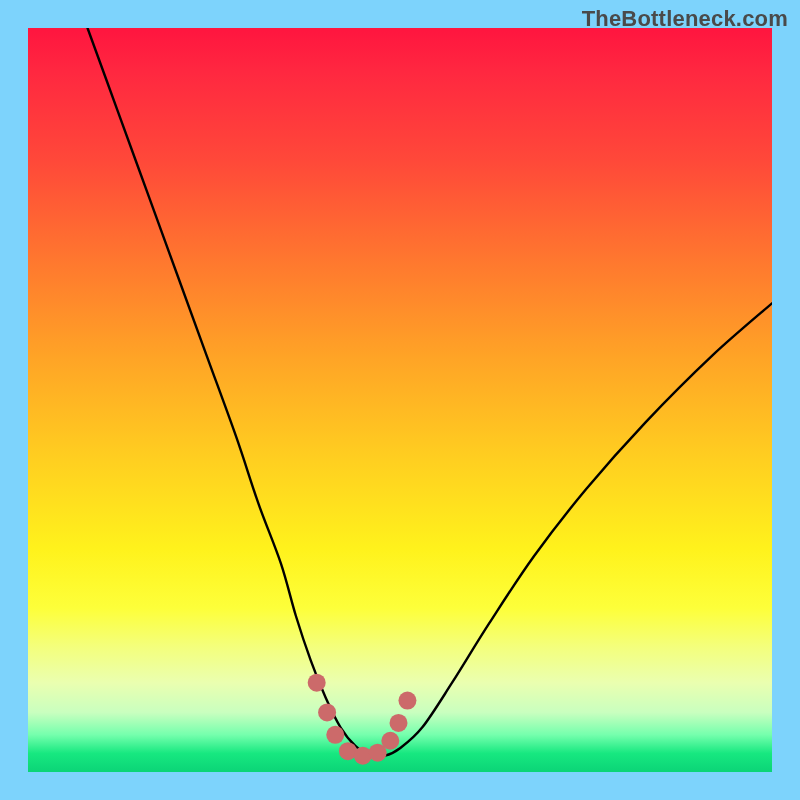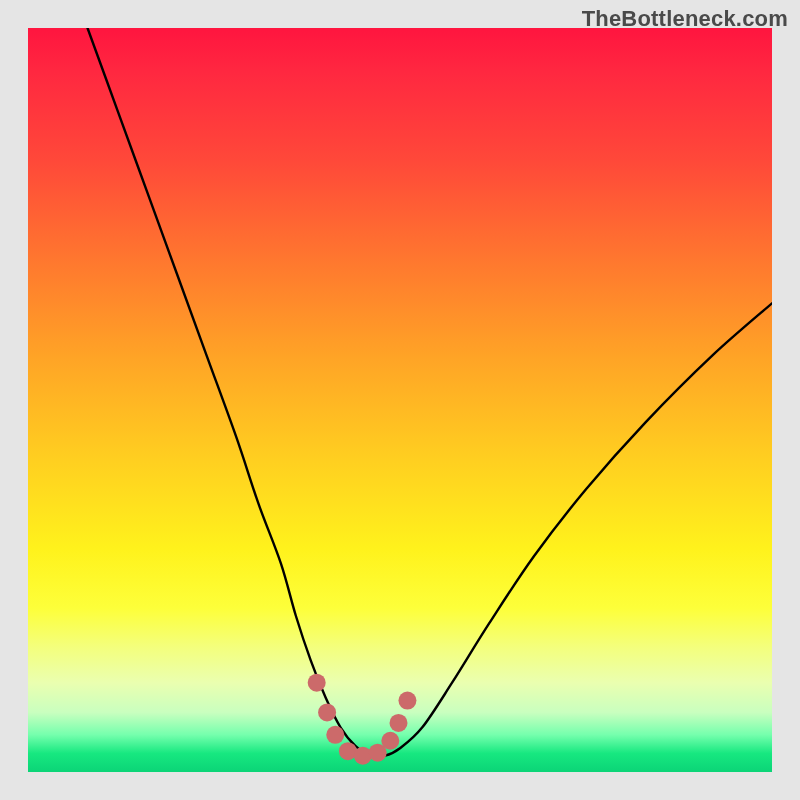--- a/index.html
+++ b/index.html
@@ -8,21 +8,21 @@
     width: 800px;
     height: 800px;
     background: #000;
     overflow: hidden;
     font-family: Arial, Helvetica, sans-serif;
   }
   .frame {
     position: relative;
     width: 800px;
     height: 800px;
-    background: #e5e5e5;
+    background: #7dd3fc;
   }
   .watermark {
     position: absolute;
     top: 6px;
     right: 12px;
     color: #4a4a4a;
     font-size: 22px;
     font-weight: 600;
     letter-spacing: 0.2px;
     z-index: 50;

